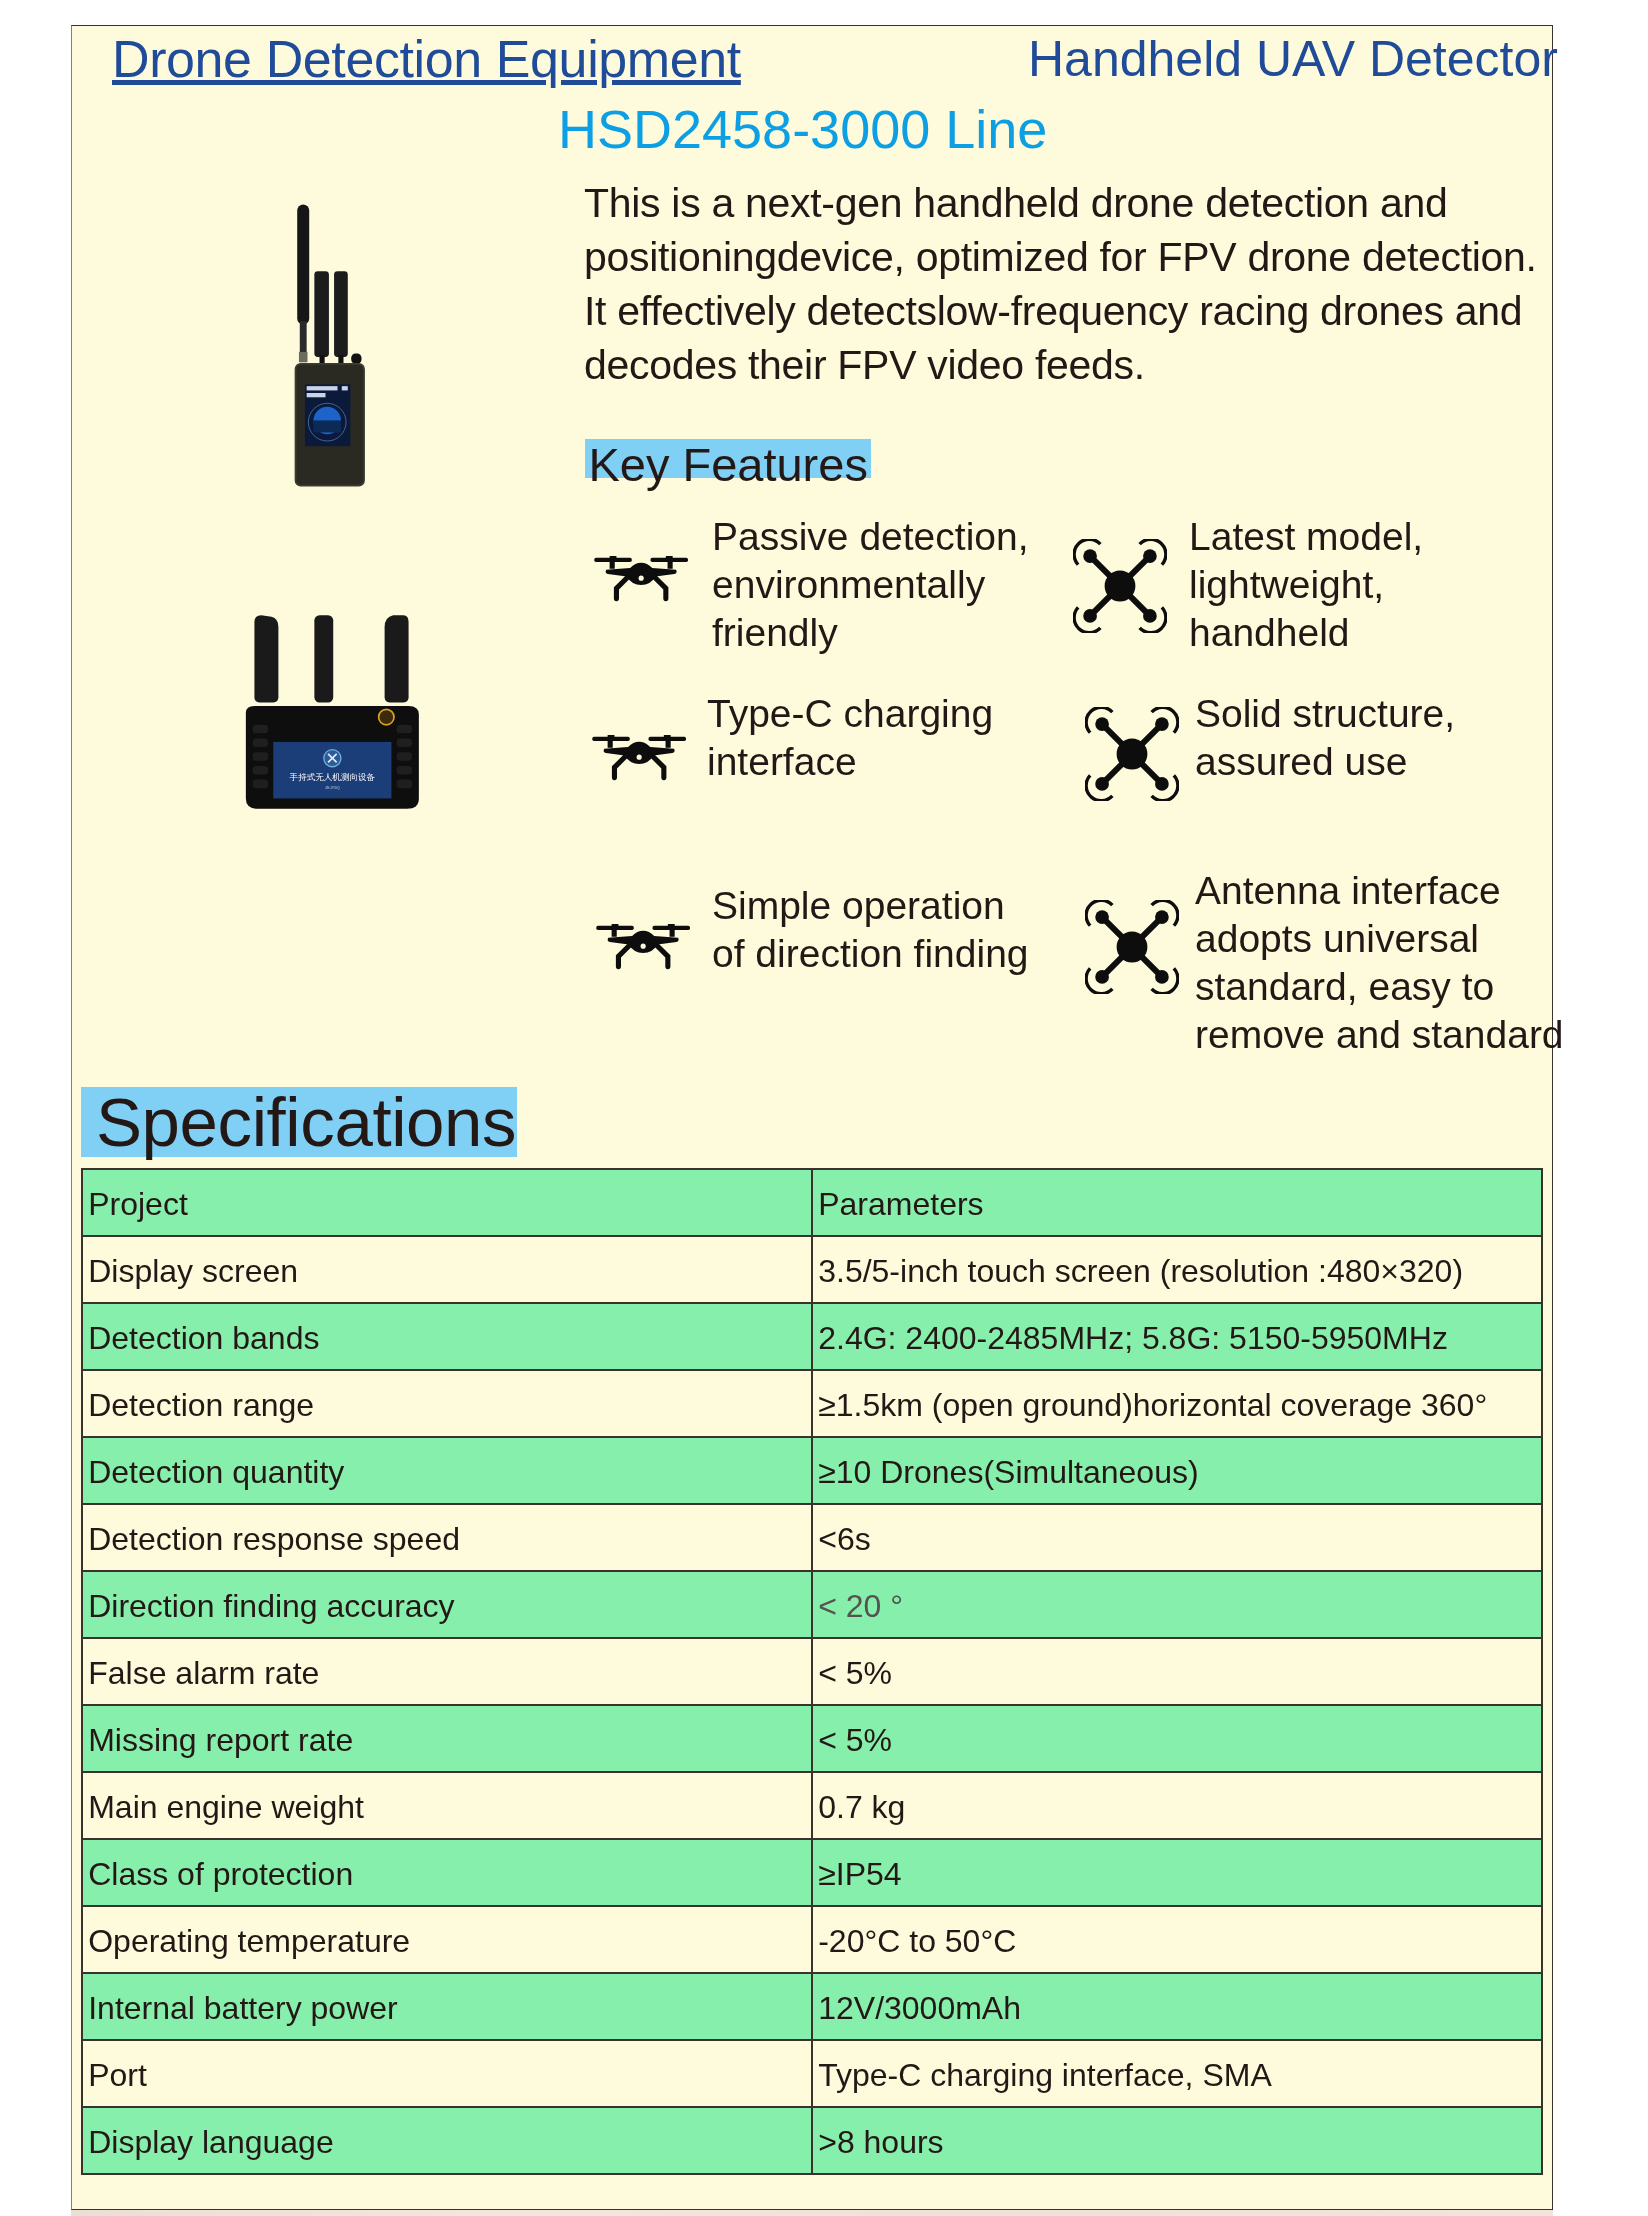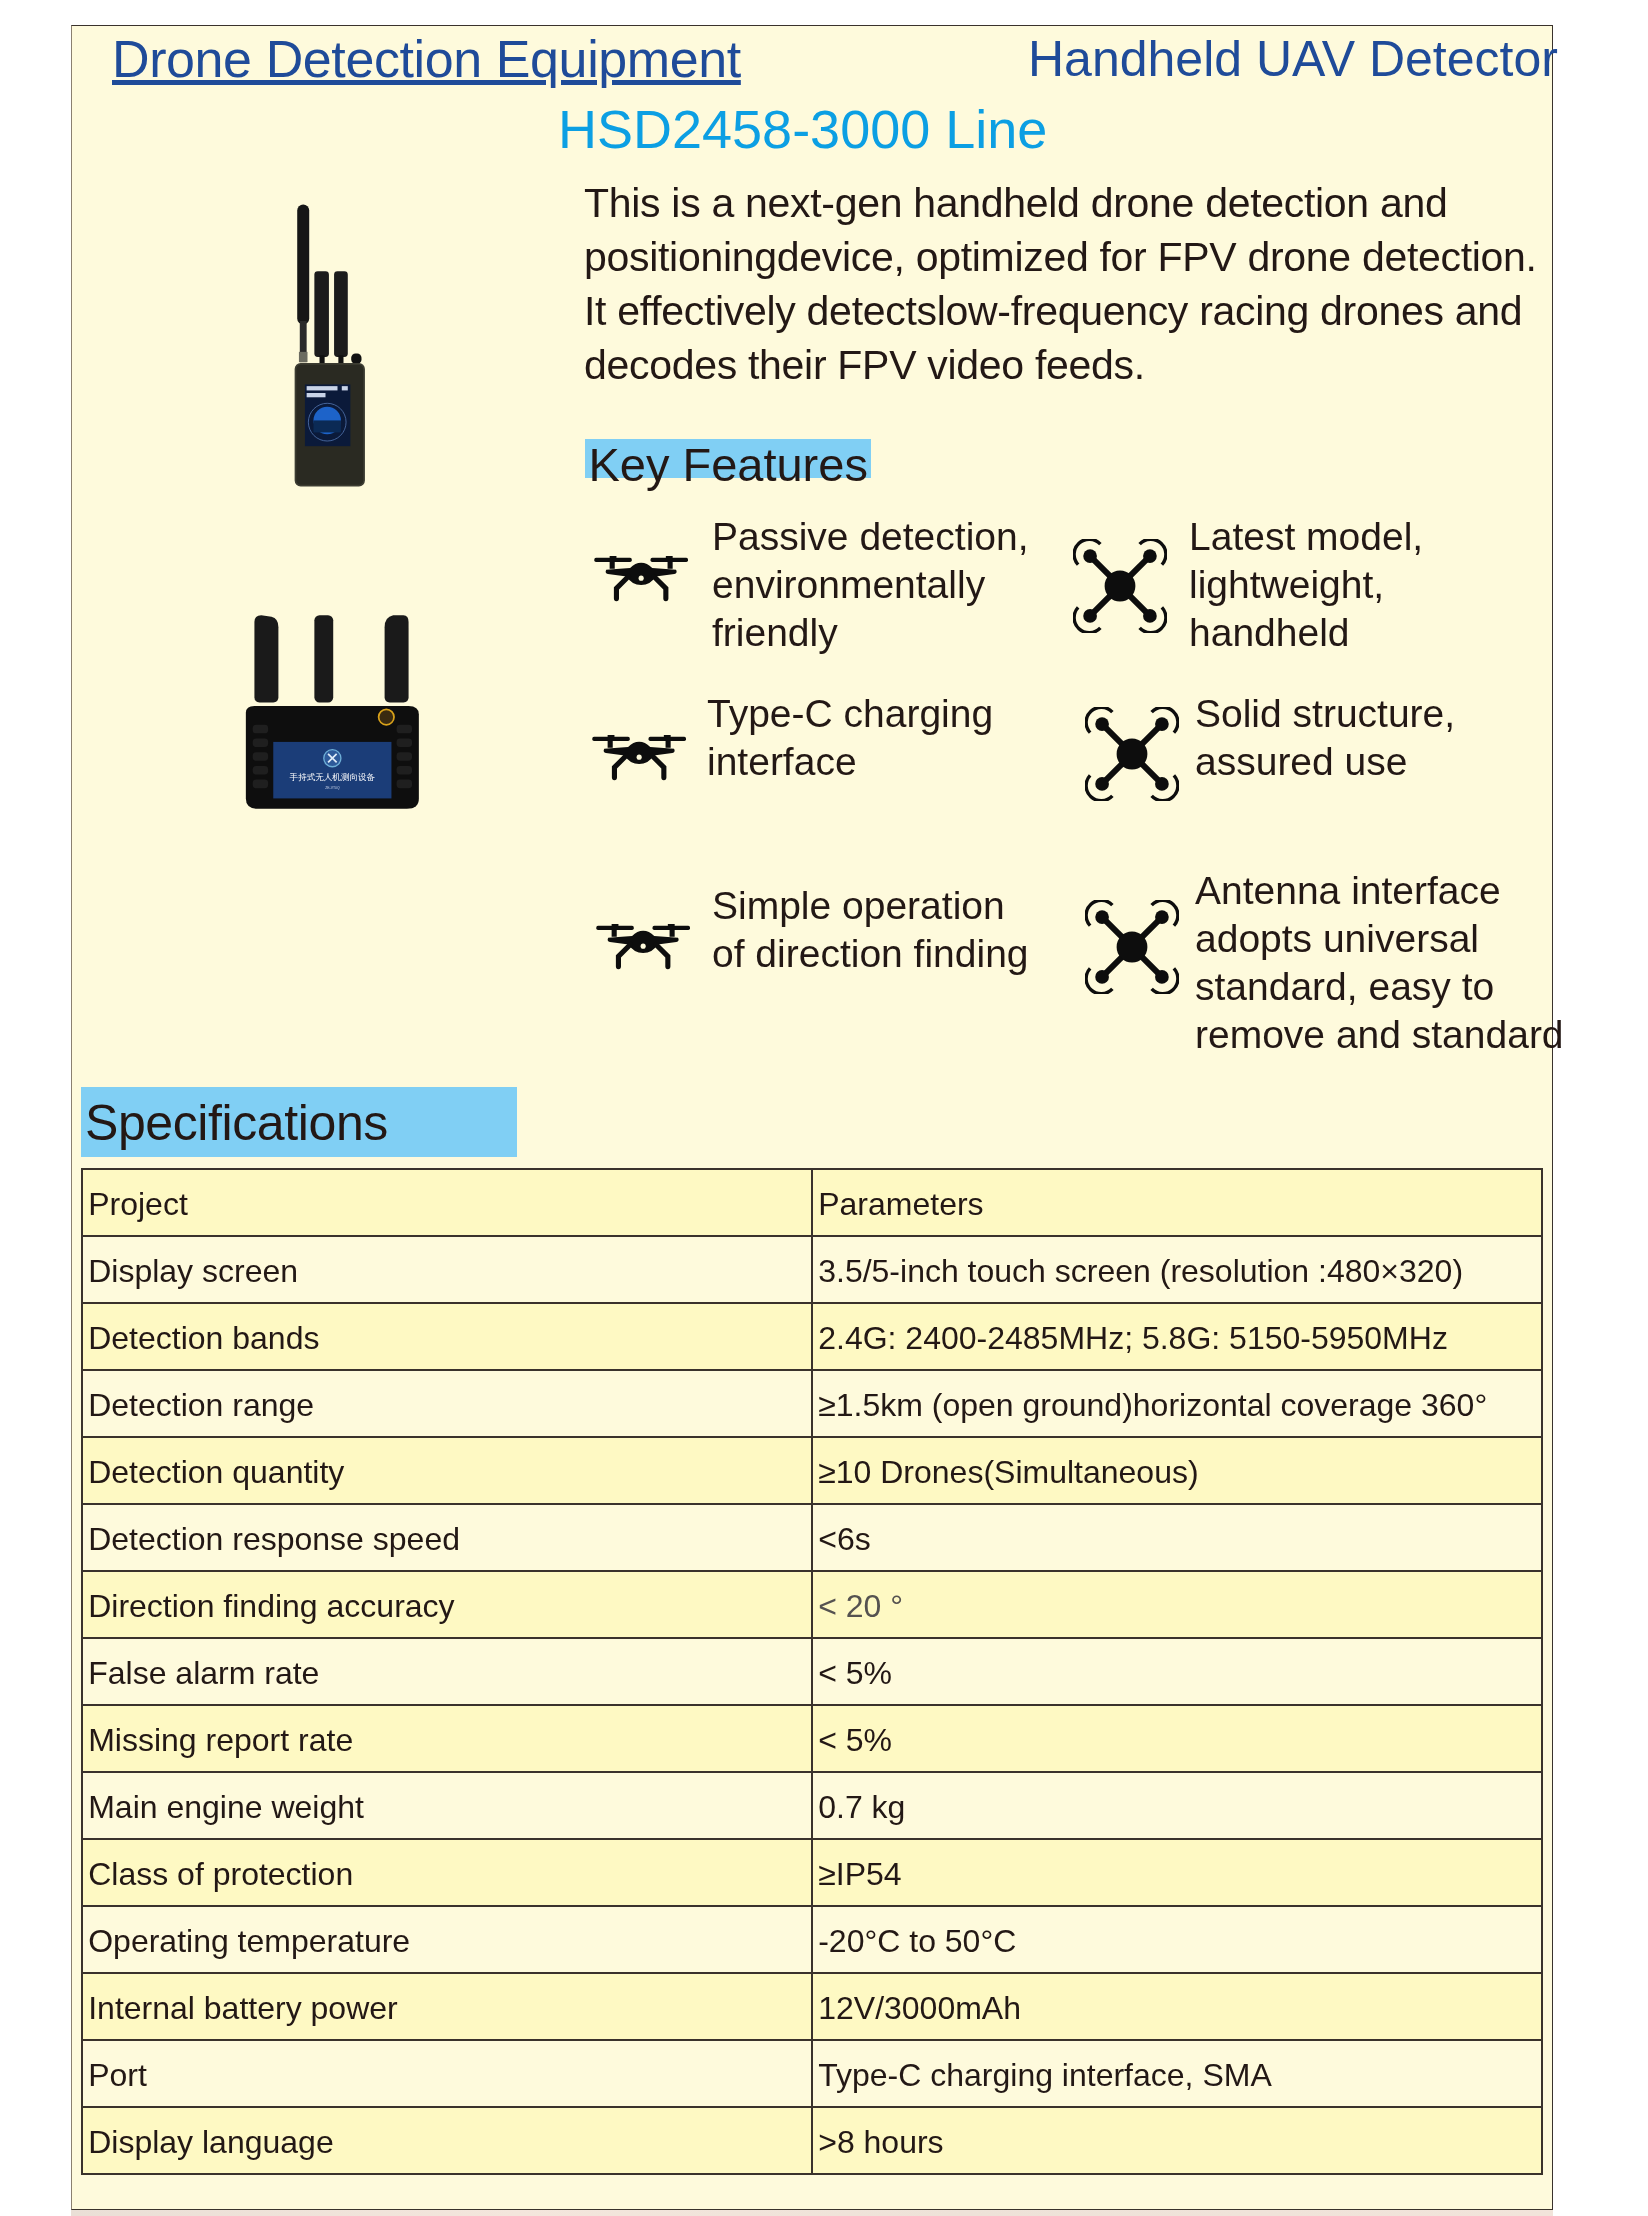--- a/index.html
+++ b/index.html
@@ -15,30 +15,30 @@
   }
   .abs { position: absolute; white-space: nowrap; }
   .title-main { left: 112px; top: 20.6px; font-size: 52px; line-height: 77px; color: #1f4b99; letter-spacing: -0.4px; text-decoration: underline; }
   .title-sub { left: 1011px; top: 31px; font-size: 50px; line-height: 57px; color: #1f4b99; margin-left: 17px; }
   .model-line { left: 558px; top: 98px; font-size: 54px; line-height: 62px; color: #0c9fe3; }
   .desc { left: 584px; top: 176px; font-size: 41px; line-height: 54px; color: #231815; white-space: nowrap; letter-spacing: -0.3px; }
   .desc span { display: block; }
   .kf-head { left: 585px; top: 439px; height: 39px; padding: 0 3.4px; background: #80cff4; font-size: 47px; line-height: 51px; color: #231815; }
   .feat-text { font-size: 39px; line-height: 48px; color: #231815; }
   .feat-text span { display: block; }
-  .spec-head { left: 81px; top: 1087px; width: 436px; height: 70px; padding-left: 4px; background: #80cff4; font-size: 50px; line-height: 72px; color: #231815; letter-spacing: -0.4px; }
+  .spec-head { left: 81px; top: 1087px; width: 436px; height: 70px; padding-left: 15px; background: #80cff4; font-size: 69px; line-height: 72px; color: #231815; letter-spacing: -0.4px; }
   table.spec {
     position: absolute; left: 81px; top: 1168px; width: 1462px; border-collapse: collapse;
     font-size: 32px; color: #231815;
   }
   table.spec td {
     height: 67px; border: 2.6px solid #3a322c; padding: 3.4px 5.2px 0 5.2px; vertical-align: middle; white-space: nowrap;
   }
   table.spec td.c1 { width: 730px; }
-  table.spec tr.blue td { background: #fef9c3; }
+  table.spec tr.blue td { background: #86efac; }
   table.spec tr.cream td { background: #fefadc; }
   .gray { color: #555250; }
   .device { position: absolute; }
 </style>
 </head>
 <body>
 
 <div class="page"></div>
 <div class="bottom-strip"></div>
 

